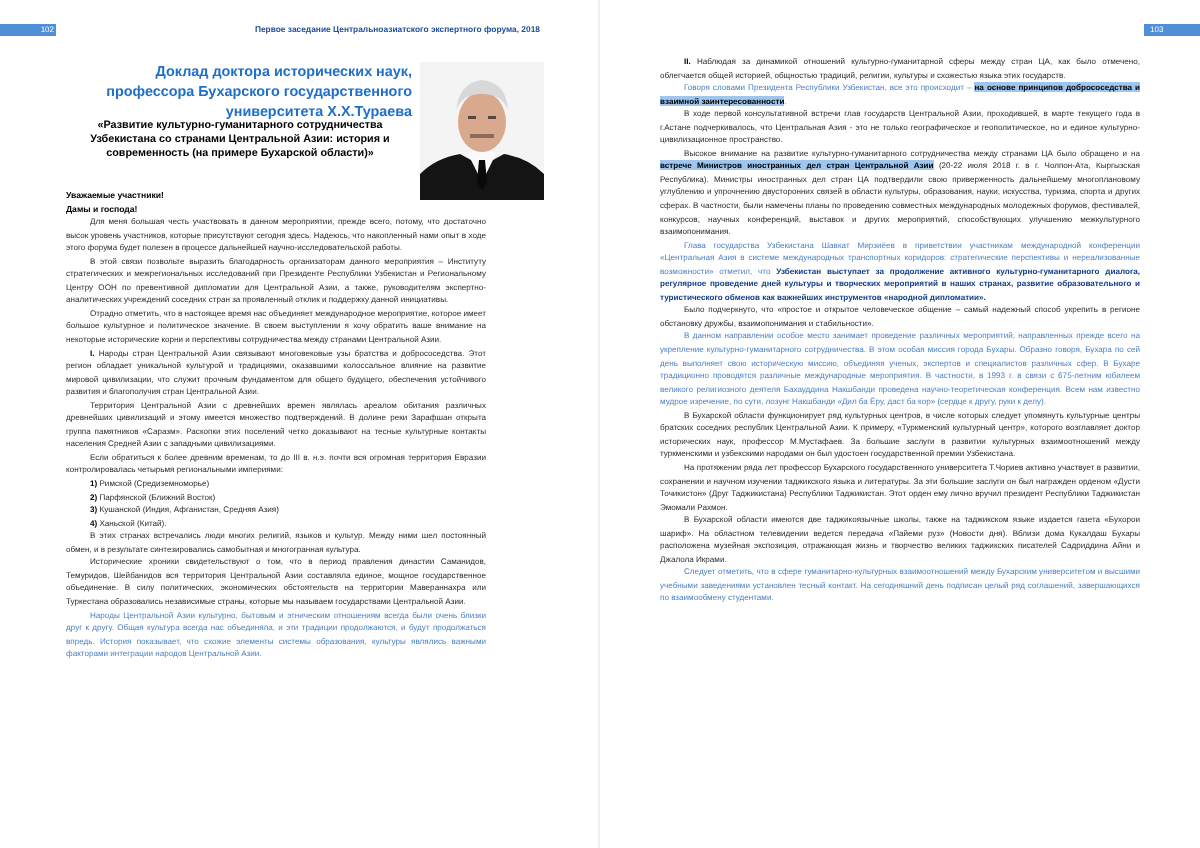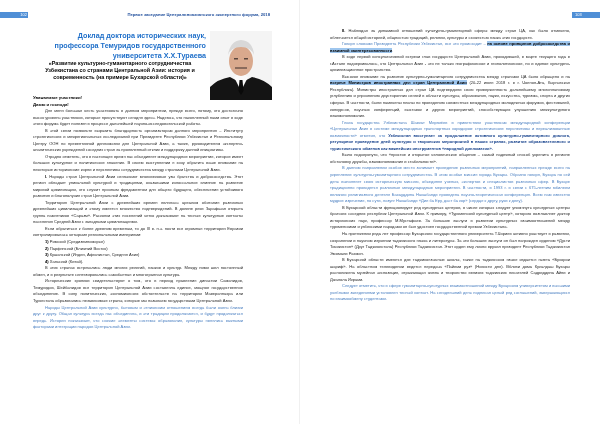--- a/index.html
+++ b/index.html
@@ -48,21 +48,21 @@
   .list .num { font-weight: bold; color: #000; }
   .divider { position: absolute; left: 299px; top: 0; width: 1px; height: 424px; background: #f0f0f0; }
 </style>
 </head>
 <body>
 
 <div class="page page-left">
   <div class="pn-left">102</div>
   <div class="running-head">Первое заседание Центральноазиатского экспертного форума, 2018</div>
 
-  <div class="title">Доклад доктора исторических наук, профессора Темуридов государственного университета Х.Х.Тураева</div>
+  <div class="title">Доклад доктора исторических наук, профессора Бухарского государственного университета Х.Х.Тураева</div>
   <div class="subtitle">«Развитие культурно-гуманитарного сотрудничества Узбекистана со странами Центральной Азии: история и современность (на примере Бухарской области)»</div>
 
   <div class="photo">
     <svg viewBox="0 0 62 69">
       <rect width="62" height="69" fill="#f4f4f4"></rect>
       <path d="M0 69 L0 56 Q8 48 20 46 L31 52 L42 46 Q54 48 62 56 L62 69 Z" fill="#141414"></path>
       <path d="M24 46 L31 60 L38 46 L35 44 L27 44 Z" fill="#fafafa"></path>
       <path d="M29.5 49 L32.5 49 L33.5 60 L31 64 L28.5 60 Z" fill="#0a0a0a"></path>
       <ellipse cx="31" cy="30" rx="12" ry="15" fill="#d9a98d"></ellipse>
       <path d="M18 24 Q20 10 31 9 Q43 10 44 24 Q41 16 31 16 Q21 16 18 24 Z" fill="#d8d8d8"></path>

